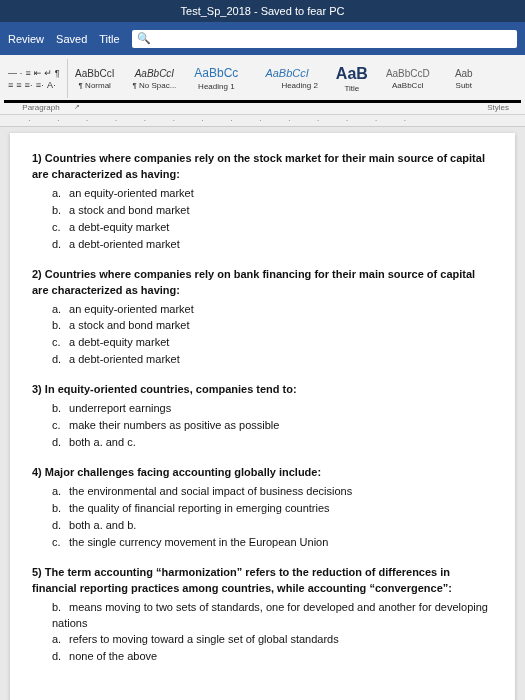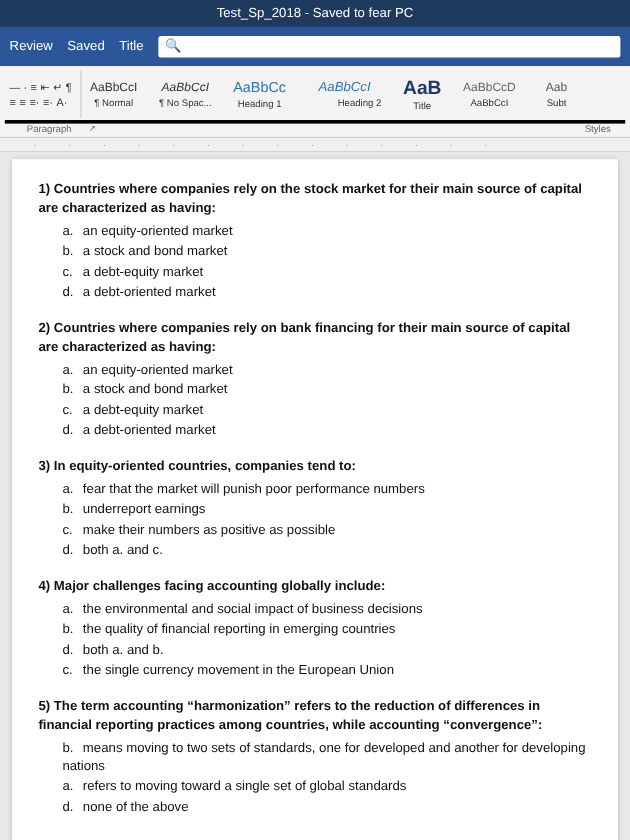--- a/index.html
+++ b/index.html
@@ -234,21 +234,20 @@
         <ul class="answer-list">
           <li><span class="letter">a.</span> an equity-oriented market</li>
           <li><span class="letter">b.</span> a stock and bond market</li>
           <li><span class="letter">c.</span> a debt-equity market</li>
           <li><span class="letter">d.</span> a debt-oriented market</li>
         </ul>
       </div>
       <div class="question">
         <div class="question-text">3)  In equity-oriented countries, companies tend to:</div>
         <ul class="answer-list">
-          <li><span class="letter">a.</span> fear that the market will punish poor performance numbers</li>
           <li><span class="letter">b.</span> underreport earnings</li>
           <li><span class="letter">c.</span> make their numbers as positive as possible</li>
           <li><span class="letter">d.</span> both a. and c.</li>
         </ul>
       </div>
       <div class="question">
         <div class="question-text">4)  Major challenges facing accounting globally include:</div>
         <ul class="answer-list">
           <li><span class="letter">a.</span> the environmental and social impact of business decisions</li>
           <li><span class="letter">b.</span> the quality of financial reporting in emerging countries</li>

